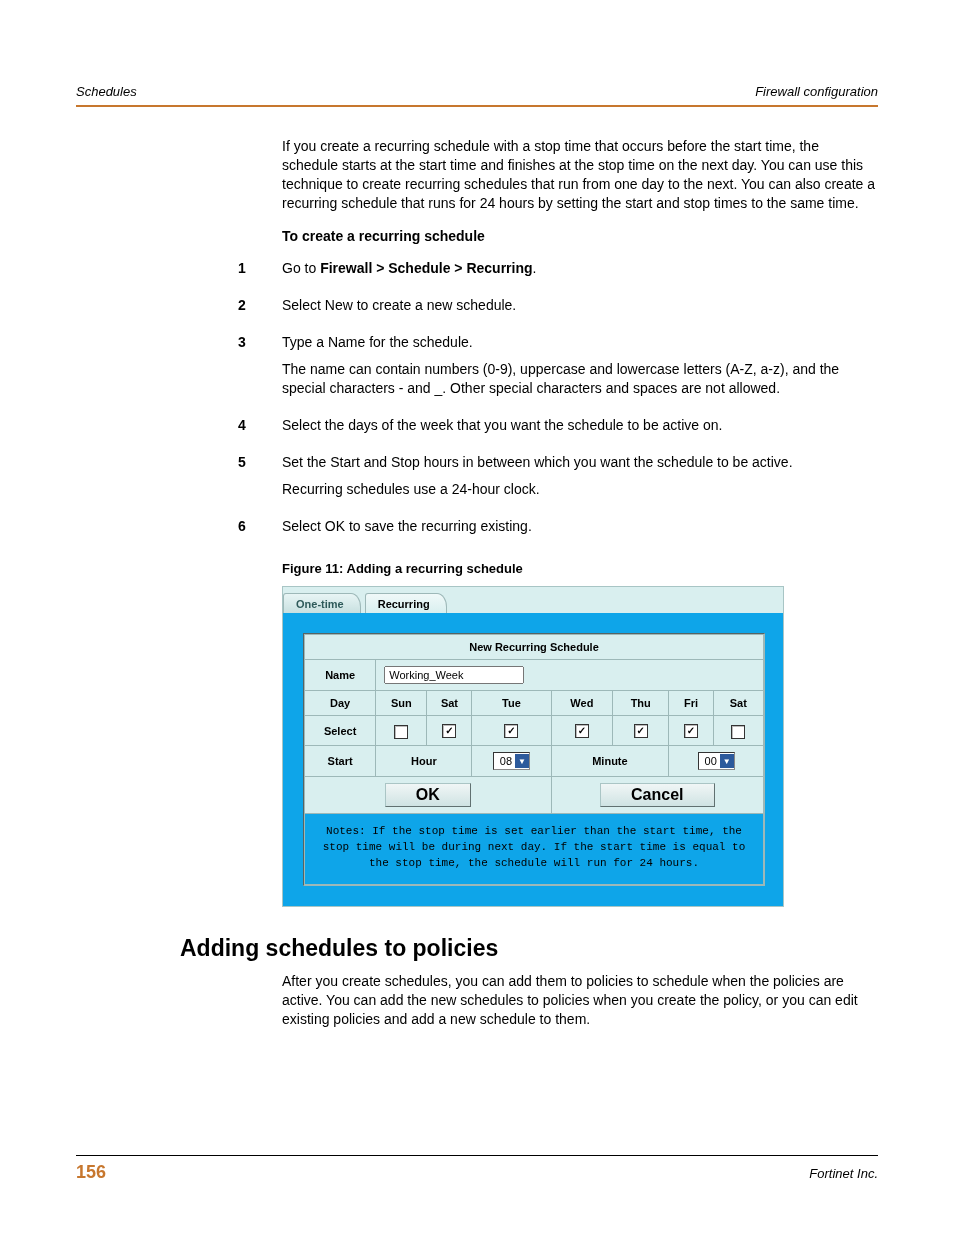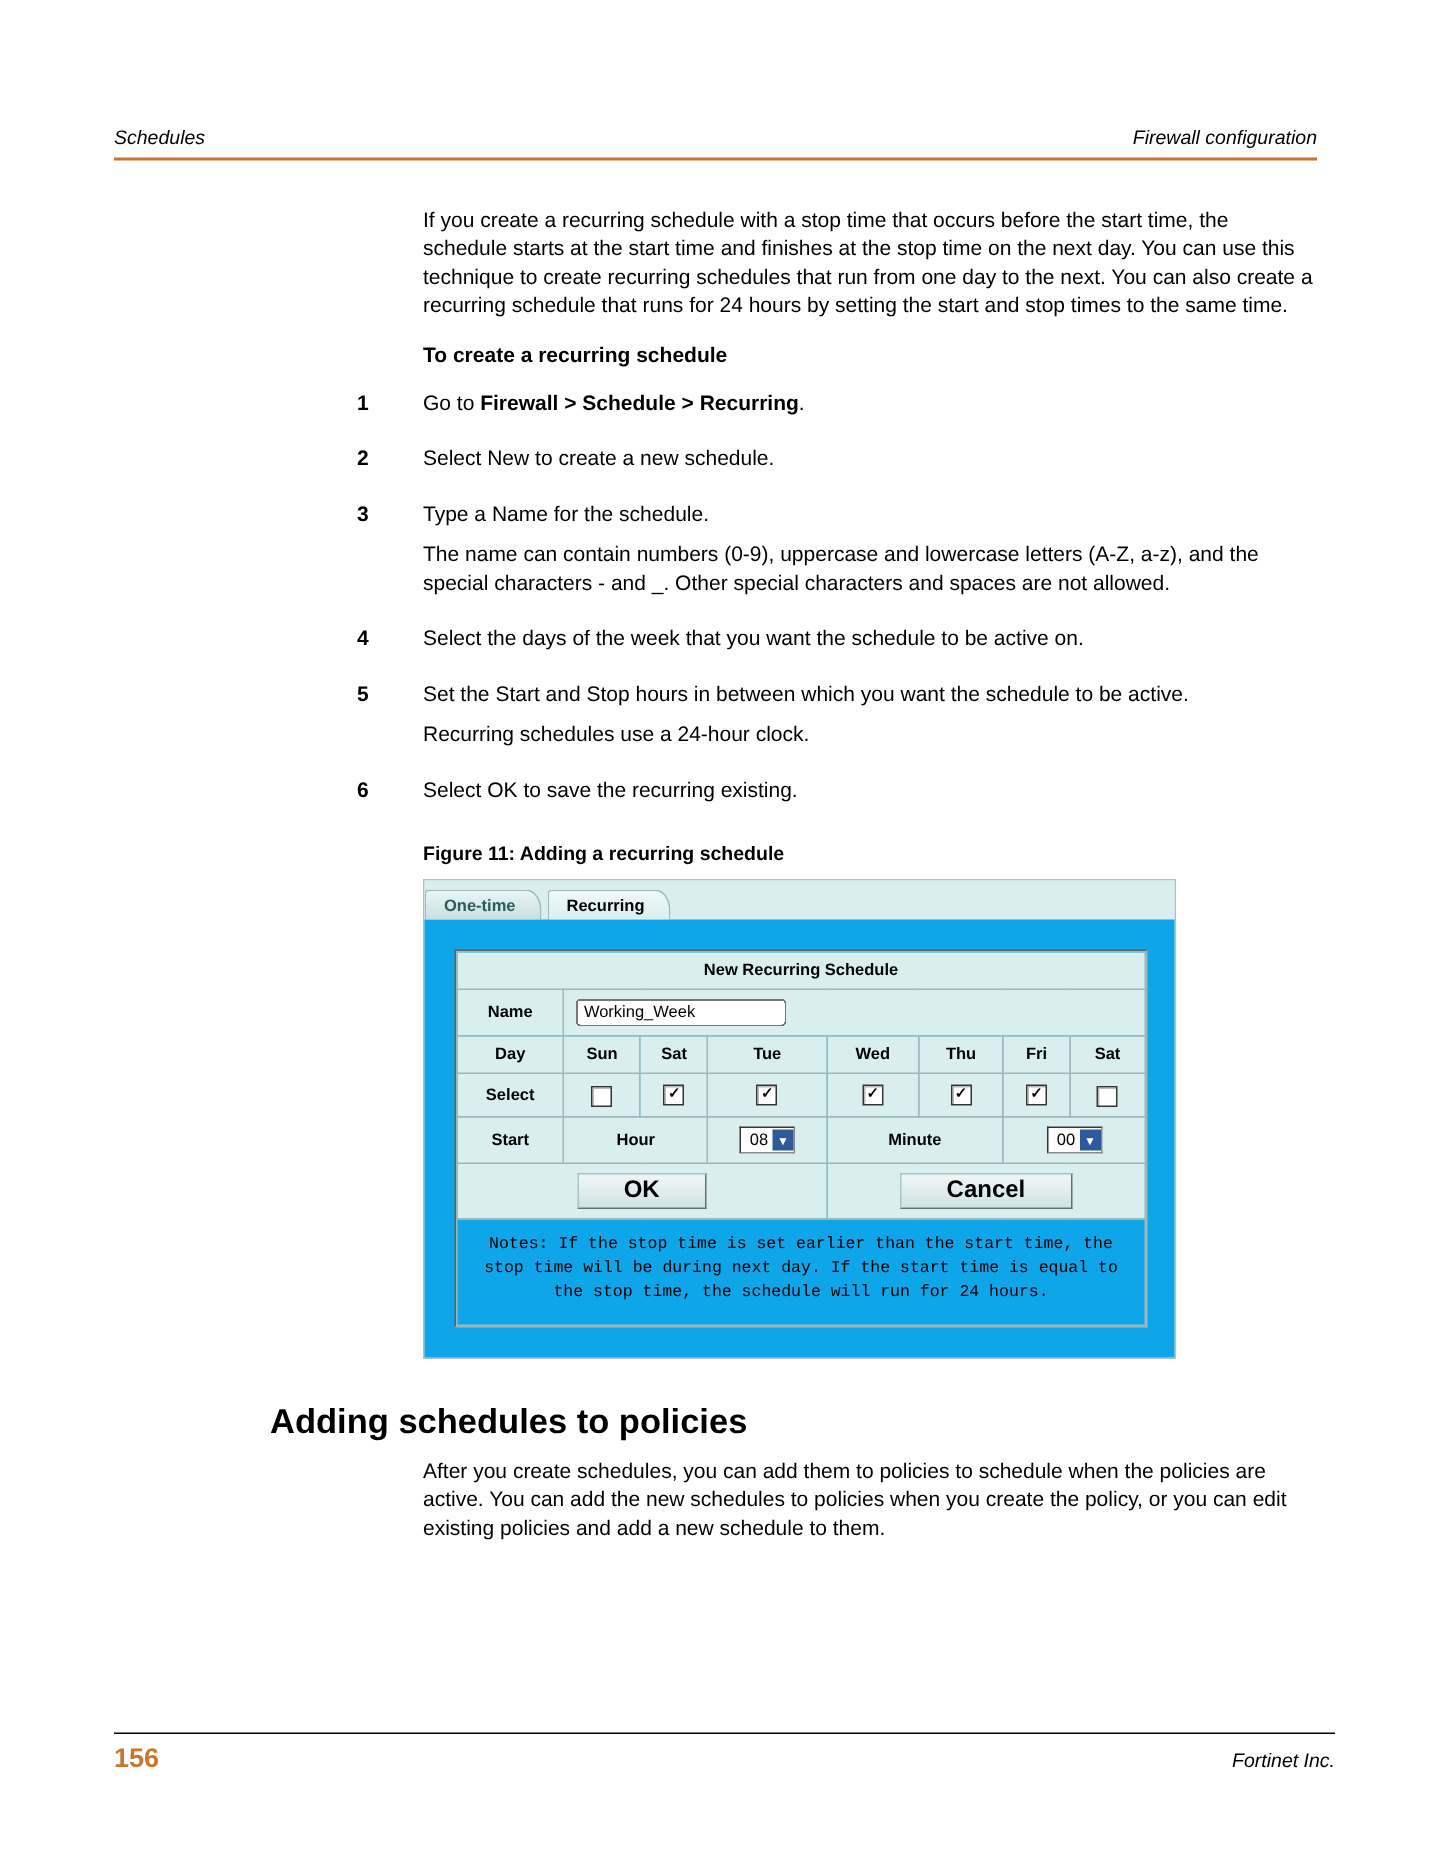--- a/index.html
+++ b/index.html
@@ -195,21 +195,21 @@
     font-family: Liberation Mono, monospace;
   }
   .section-h2 {
     font-size: 23px;
     font-weight: bold;
     margin: 28px 0 10px 0;
   }
   .footer {
     position: absolute;
     left: 76px;
-    right: 64px;
+    right: 76px;
     bottom: 52px;
   }
   .foot-rule {
     border: none;
     border-top: 1px solid #000;
     margin: 0 0 6px 0;
   }
   .foot-row {
     display: flex;
     justify-content: space-between;

